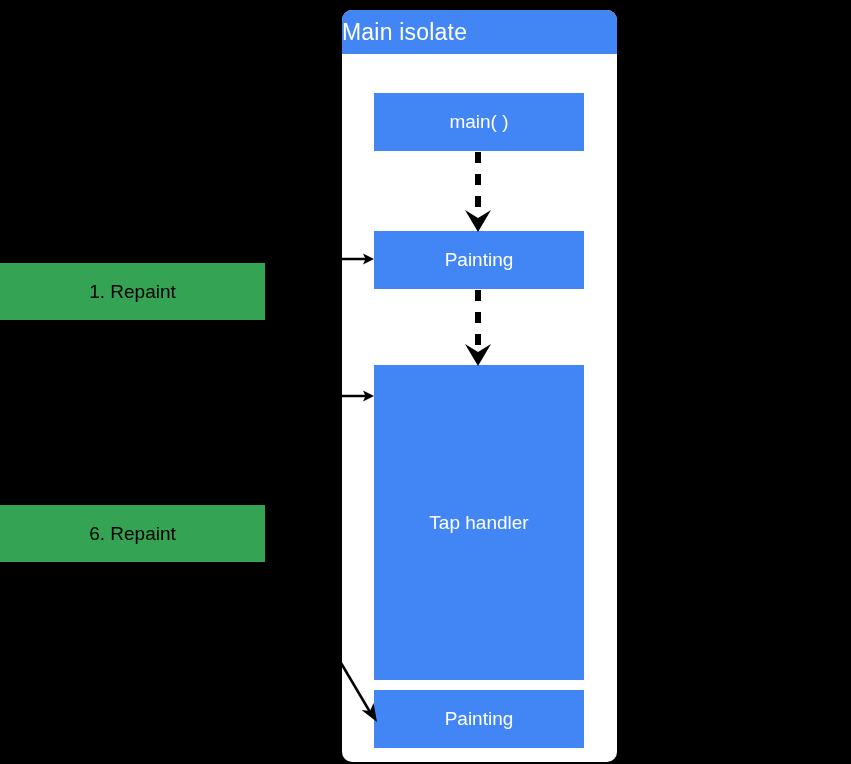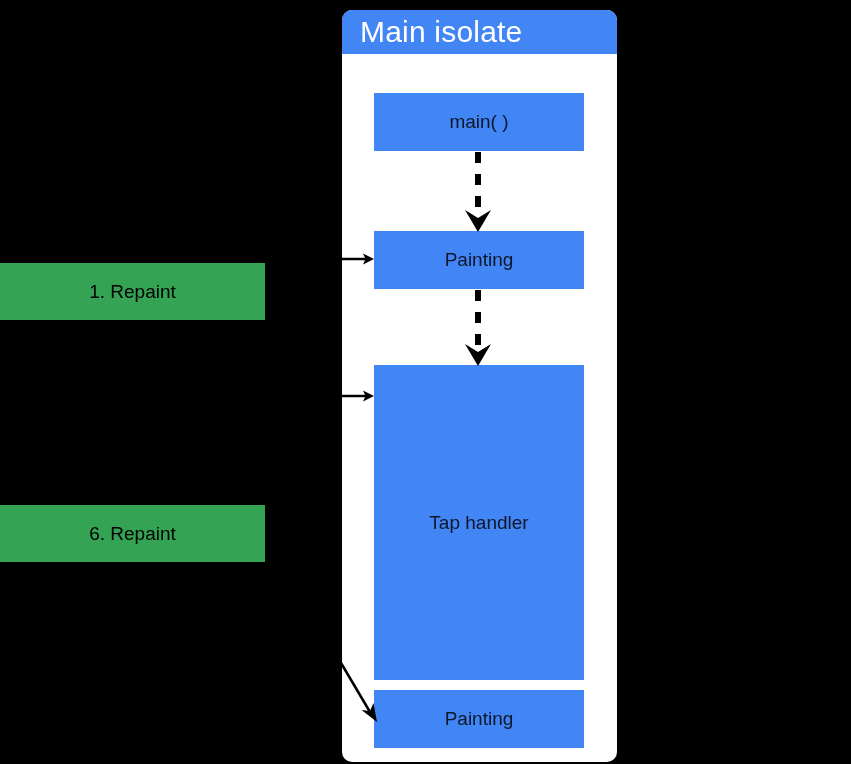--- a/index.html
+++ b/index.html
@@ -34,36 +34,35 @@
     left: 0;
     top: 0;
     width: 275px;
     height: 44px;
     background: #4285f4;
     display: flex;
     align-items: center;
   }
   .panel-header-label {
     color: #ffffff;
-    font-size: 30px;
-    padding-left: 18px;
+    font-size: 23px;
     letter-spacing: 0.2px;
     white-space: nowrap;
   }
 
   
   .task-box {
     position: absolute;
     left: 374px;
     width: 210px;
     background: #4285f4;
     display: flex;
     align-items: center;
     justify-content: center;
-    color: #0f172a;
+    color: #ffffff;
     font-size: 19px;
     white-space: nowrap;
   }
   .box-main      { top: 93px;  height: 58px; }
   .box-painting1 { top: 231px; height: 58px; }
   .box-tap       { top: 365px; height: 315px; }
   .box-painting2 { top: 690px; height: 58px; }
 
   
   .event-box {

